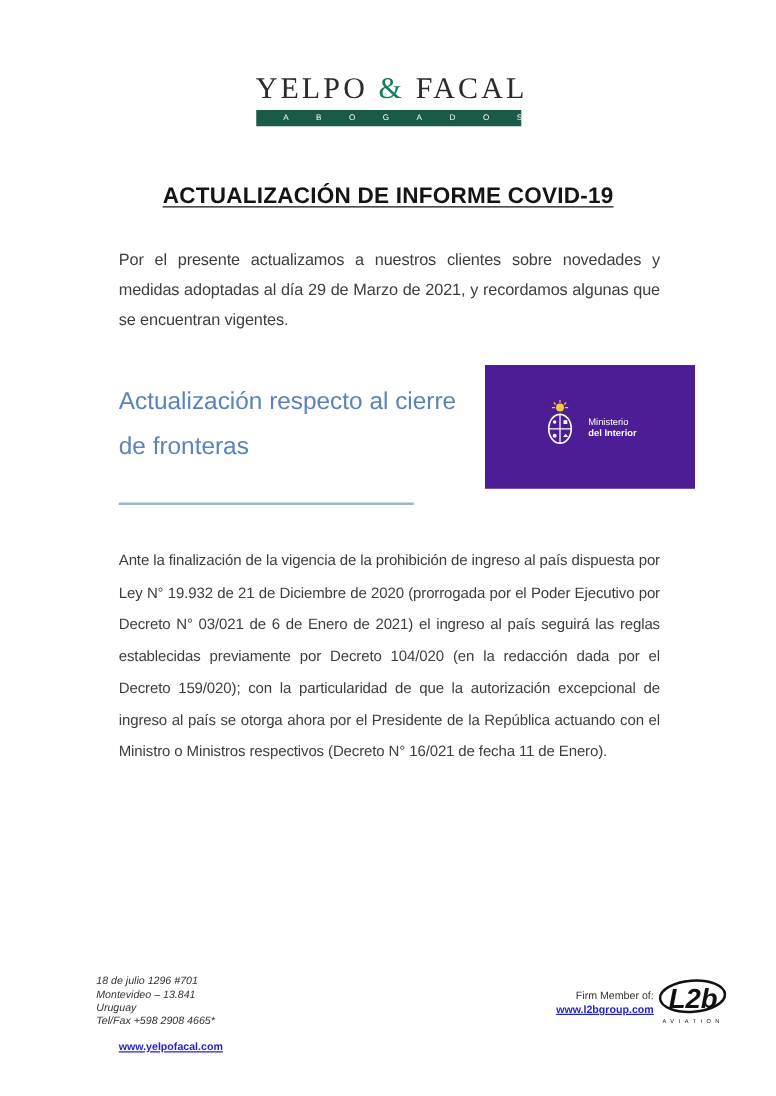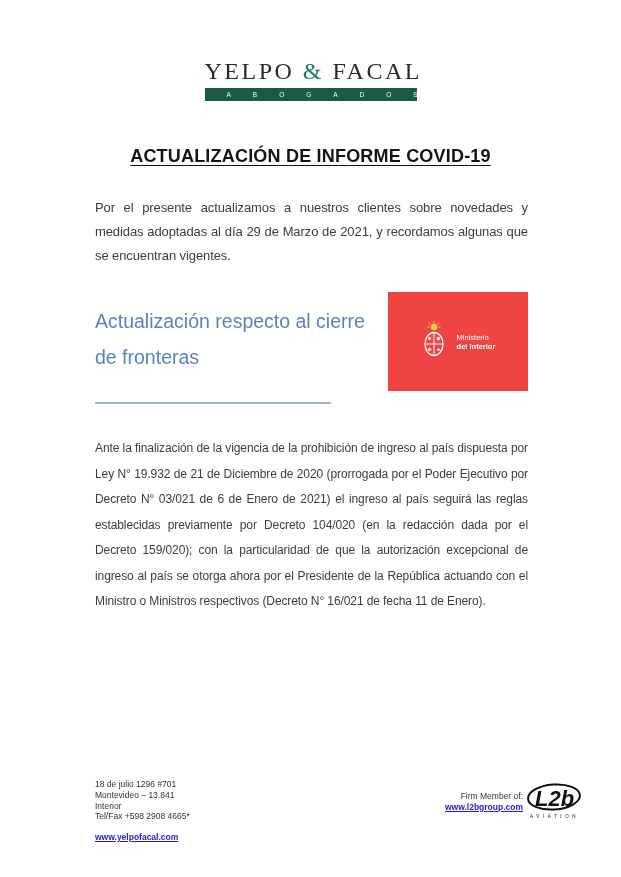--- a/index.html
+++ b/index.html
@@ -46,30 +46,30 @@
     position:absolute; left:95px; top:303px; width:300px;
     font-size:19.5px; line-height:36px; font-weight:400; color:#5b82bb;
   }
   .heading-rule {
     position:absolute; left:95px; top:402px; width:236px; height:0;
     border-top:2px solid #9db3cf;
   }
 
   
   .ministry-box {
-    position:absolute; left:388px; top:292px; width:140px; height:99px;
-    background:#ef4444; display:flex; align-items:center; justify-content:center; gap:10px;
+    position:absolute; left:388px; top:292px; width:168px; height:99px;
+    background:#4c1d95; display:flex; align-items:center; justify-content:center; gap:10px;
   }
   .ministry-label { color:#ffffff; font-size:7.5px; line-height:9px; }
   .ministry-label .bold { font-weight:bold; }
 
   
   .footer-address {
-    position:absolute; left:95px; top:779px;
-    font-size:8.5px; line-height:10.8px; color:#333333;
+    position:absolute; left:77px; top:779px;
+    font-size:8.5px; line-height:10.8px; color:#333333;font-style:italic;
   }
   .footer-site {
     position:absolute; left:95px; top:832px;
     font-size:8.5px; color:#2323cc; text-decoration:underline; font-weight:bold; cursor:pointer;text-align:center;
   }
   .firm-member {
     position:absolute; right:98px; top:791px; text-align:right;
     font-size:8.5px; line-height:11px; color:#333333;
   }
   .firm-member .link { color:#2323cc; text-decoration:underline; font-weight:bold; cursor:pointer; }
@@ -124,21 +124,21 @@
       <div>Ministerio</div>
       <div class="bold">del Interior</div>
     </span>
   </div>
 
   <div class="body-par">Ante la finalización de la vigencia de la prohibición de ingreso al país dispuesta por Ley N° 19.932 de 21 de Diciembre de 2020 (prorrogada por el Poder Ejecutivo por Decreto N° 03/021  de 6 de Enero de 2021) el ingreso al país seguirá las reglas establecidas previamente por Decreto 104/020 (en la redacción dada por el Decreto 159/020); con la particularidad de que la autorización excepcional de ingreso al país se otorga ahora por el Presidente de la República actuando con el Ministro o Ministros respectivos (Decreto N° 16/021 de fecha 11 de Enero).</div>
 
   <div class="footer-address">
     <div>18 de julio 1296 #701</div>
     <div>Montevideo – 13.841</div>
-    <div>Interior</div>
+    <div>Uruguay</div>
     <div>Tel/Fax +598 2908 4665*</div>
   </div>
 
   <div class="footer-site">www.yelpofacal.com</div>
 
   <div class="firm-member">
     <div>Firm Member of:</div>
     <div class="link">www.l2bgroup.com</div>
   </div>
 

